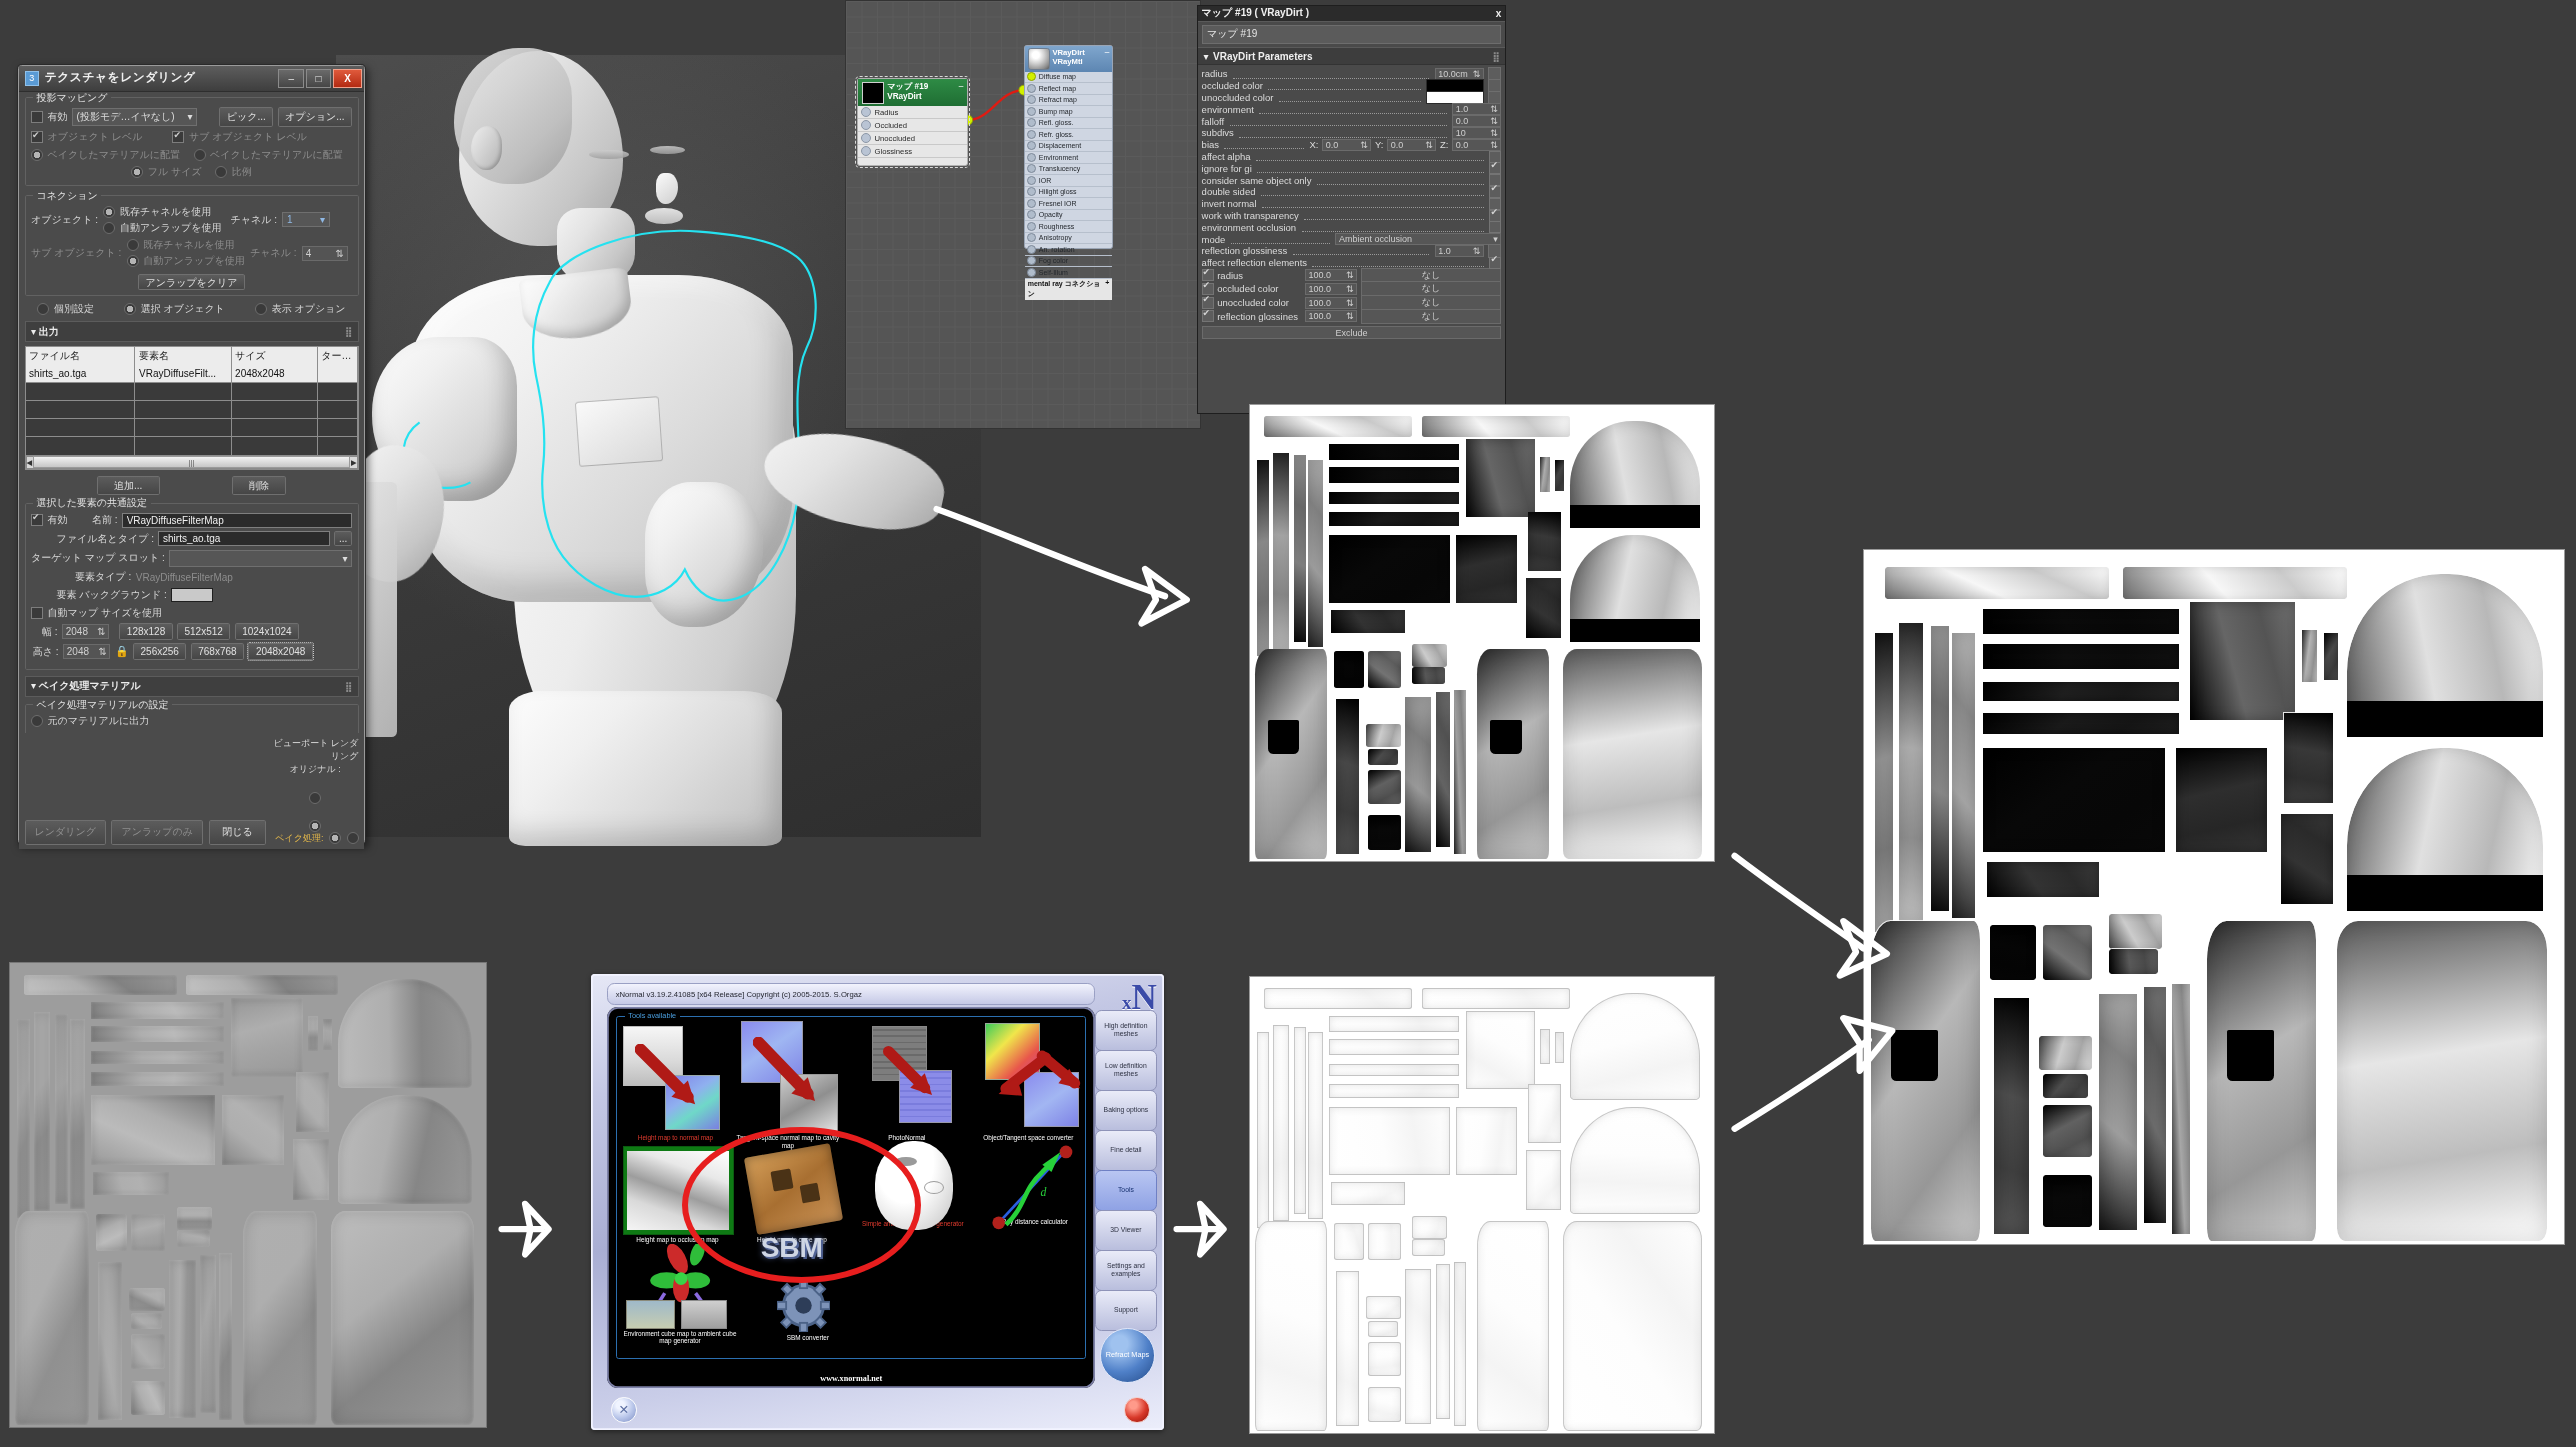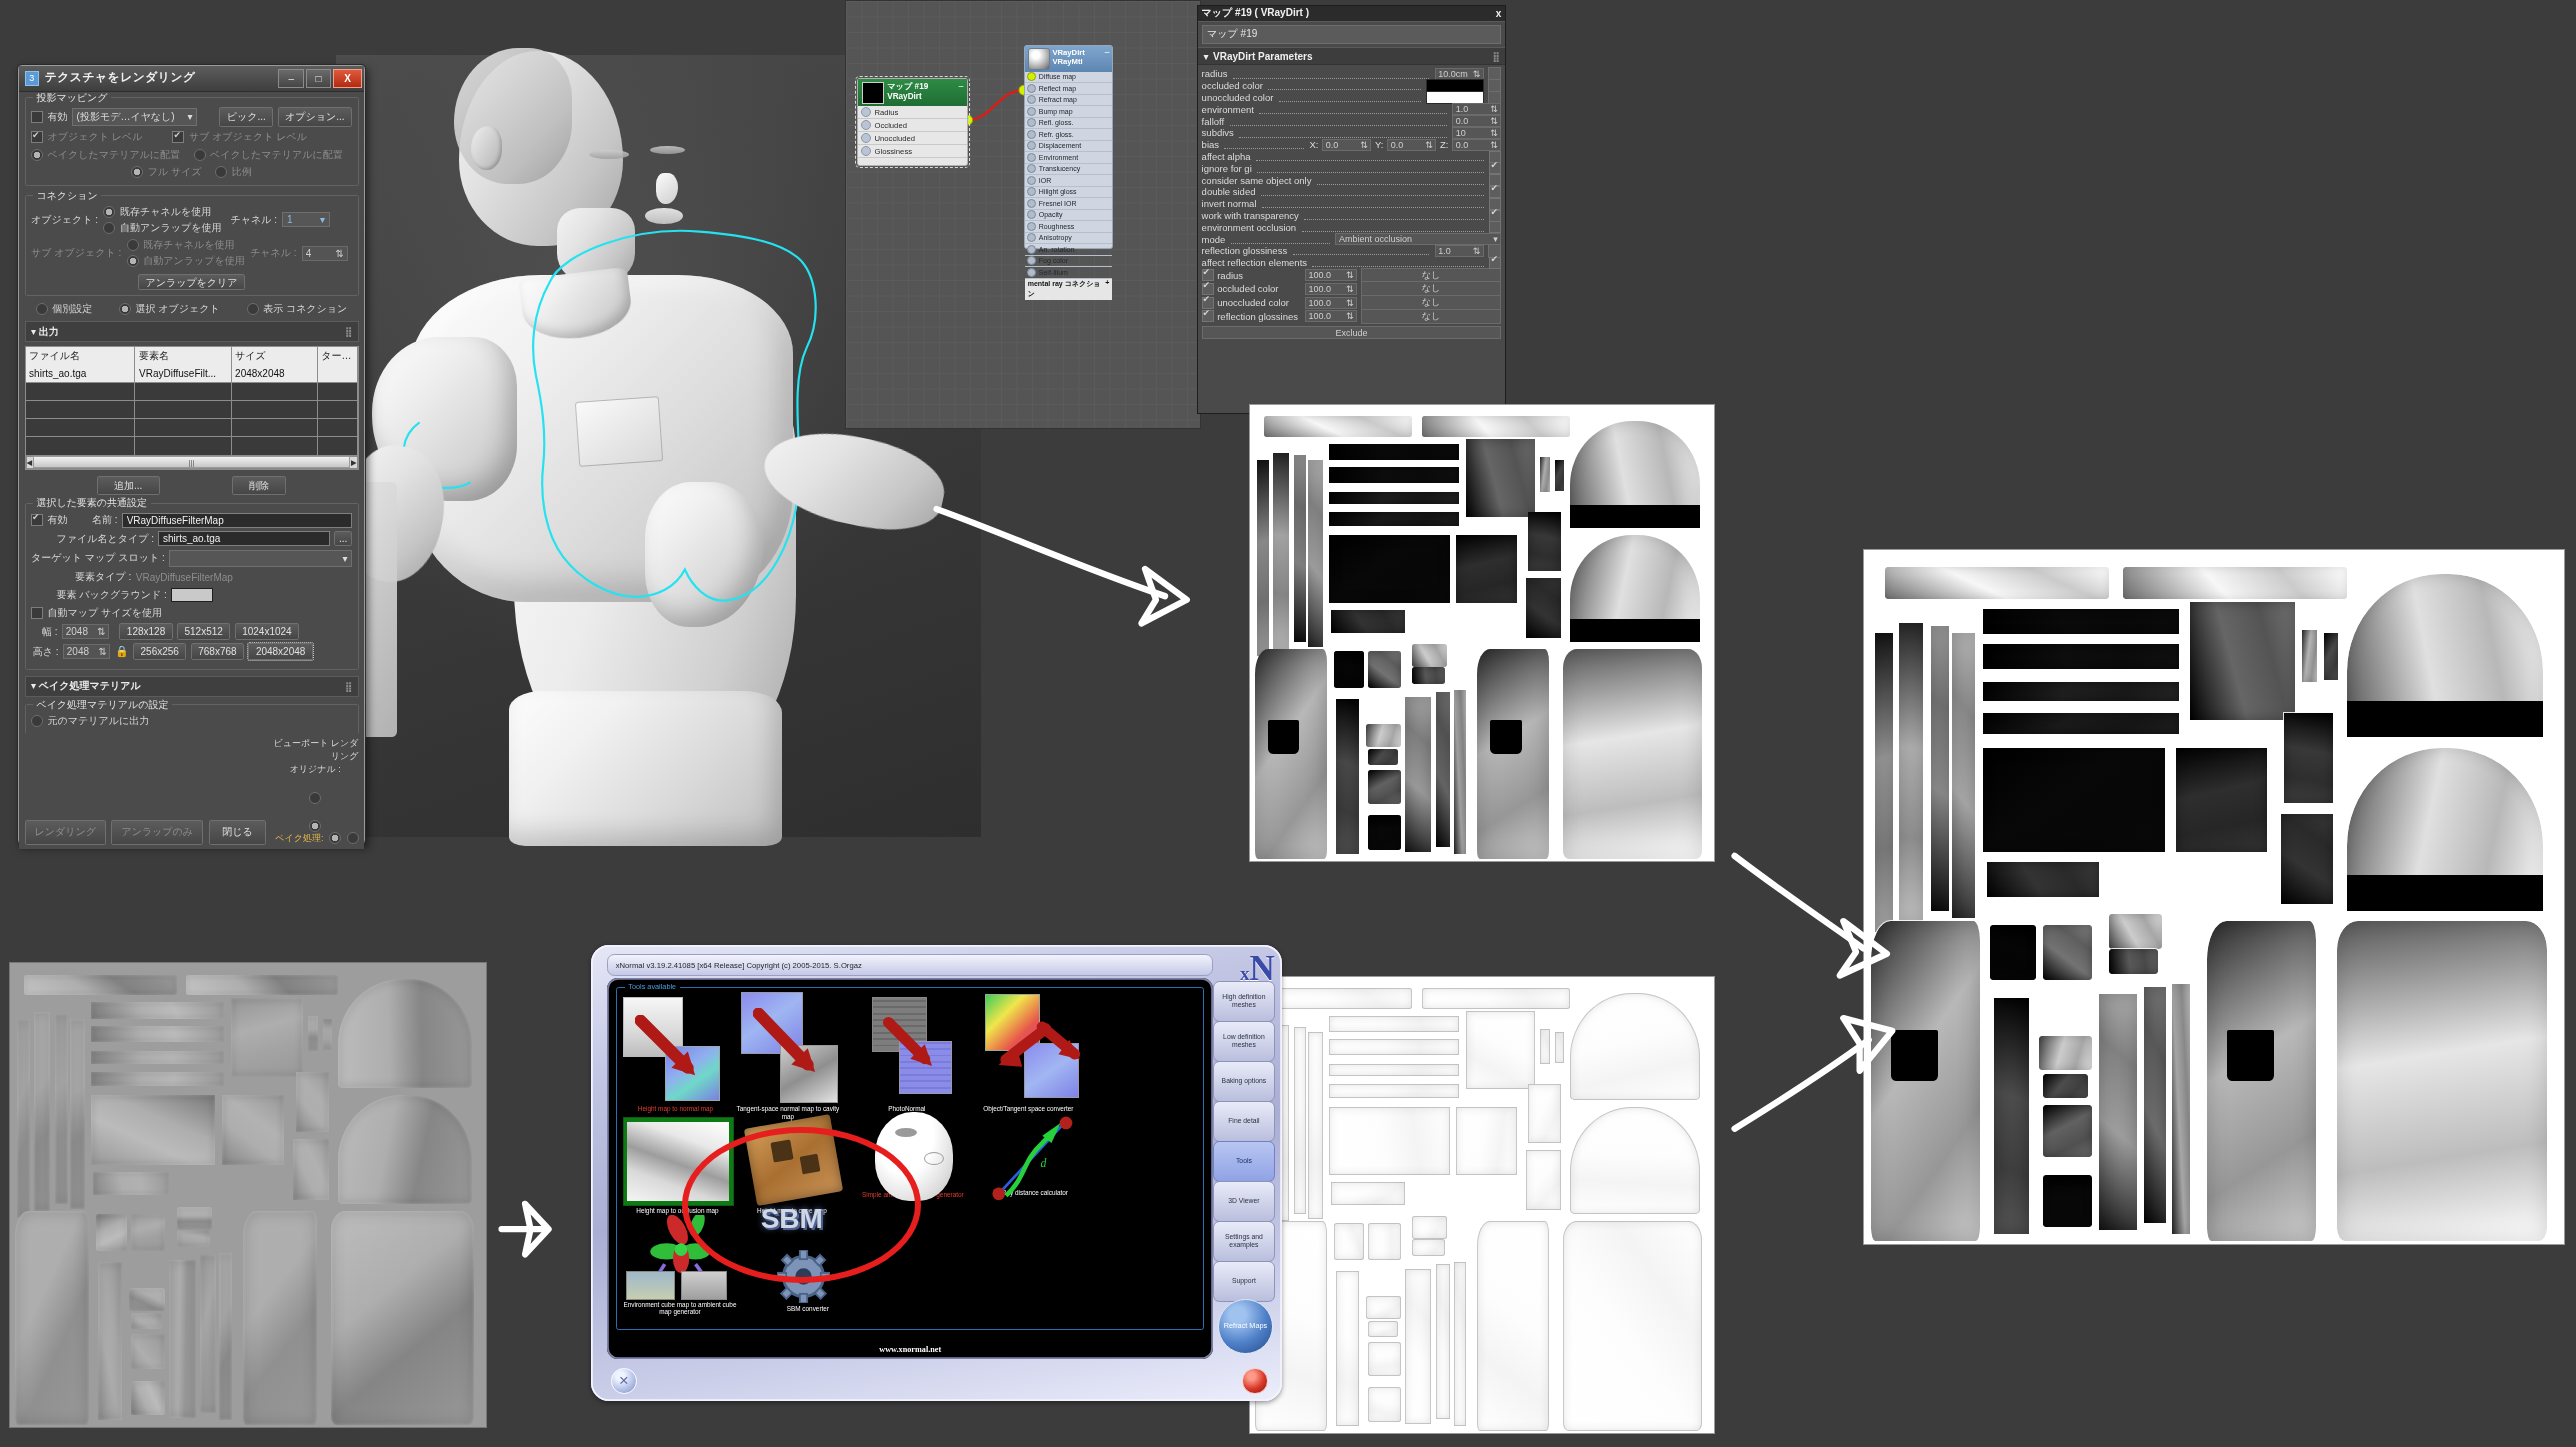--- a/index.html
+++ b/index.html
@@ -112,21 +112,21 @@
   #vpnode{left:866px;top:85px;width:116px;height:85px;}
 
   
   .tex{position:absolute;background:#fff;border:0.9px solid #9a9a9a;overflow:hidden;}
   .tex .inner{position:absolute;inset:0;}
 
   
   svg.arrow{position:absolute;overflow:visible;pointer-events:none;}
 
   
-  #xn{left:591px;top:945px;width:691px;height:456px;border-radius:18px;
+  #xn{left:591px;top:974px;width:573px;height:456px;border-radius:4px;
      background:linear-gradient(170deg,#e6e8f6 0%,#c3c7e4 22%,#a9aed3 50%,#c9cde8 78%,#eceefb 100%);
      box-shadow:inset 0 0 0 1.8px #f2f3ff, 0 1.8px 5.5px rgba(0,0,0,.4);}
   #xn .screen{position:absolute;left:16.4px;top:33px;right:69px;bottom:42px;background:#000;border-radius:11px;
      box-shadow:inset 0 0 0 1.8px #7d81a8;}
   #xn .verbar{position:absolute;left:16.4px;top:9px;right:69px;height:20px;border-radius:7.3px;
      background:linear-gradient(180deg,#f2f3fd,#c5c9e6);border:0.9px solid #9aa0c4;
      font-size:7.7px;color:#24262f;display:flex;align-items:center;padding:0 7.3px;}
   #xn .logo{position:absolute;right:7.3px;top:9px;font-size:35px;line-height:29px;color:#3a4aa8;
      font-family:"Liberation Serif",serif;font-weight:bold;text-shadow:0 0.9px 0 #fff;}
   #xn .logo small{font-size:19px;}
@@ -452,21 +452,21 @@
       <span style="display:flex;gap:4.5px;align-items:center;">
         <span class="rad"></span>
         <span>個別設定</span>
         </span>
       <span style="display:flex;gap:4.5px;align-items:center;">
         <span class="rad on"></span>
         <span>選択 オブジェクト</span>
         </span>
       <span style="display:flex;gap:4.5px;align-items:center;">
         <span class="rad"></span>
-        <span>表示 コネクション</span>
+        <span>表示 オプション</span>
         </span>
     </div>
 
     <div class="roll">
       <span><span>▾</span>
       <span>出力</span></span>
       <span style="letter-spacing:-0.9px;color:#8a8a8a;">⣿</span>
     </div>
 
     <div style="border:0.9px solid #8d8d8d;background:#3a3a3a;">

